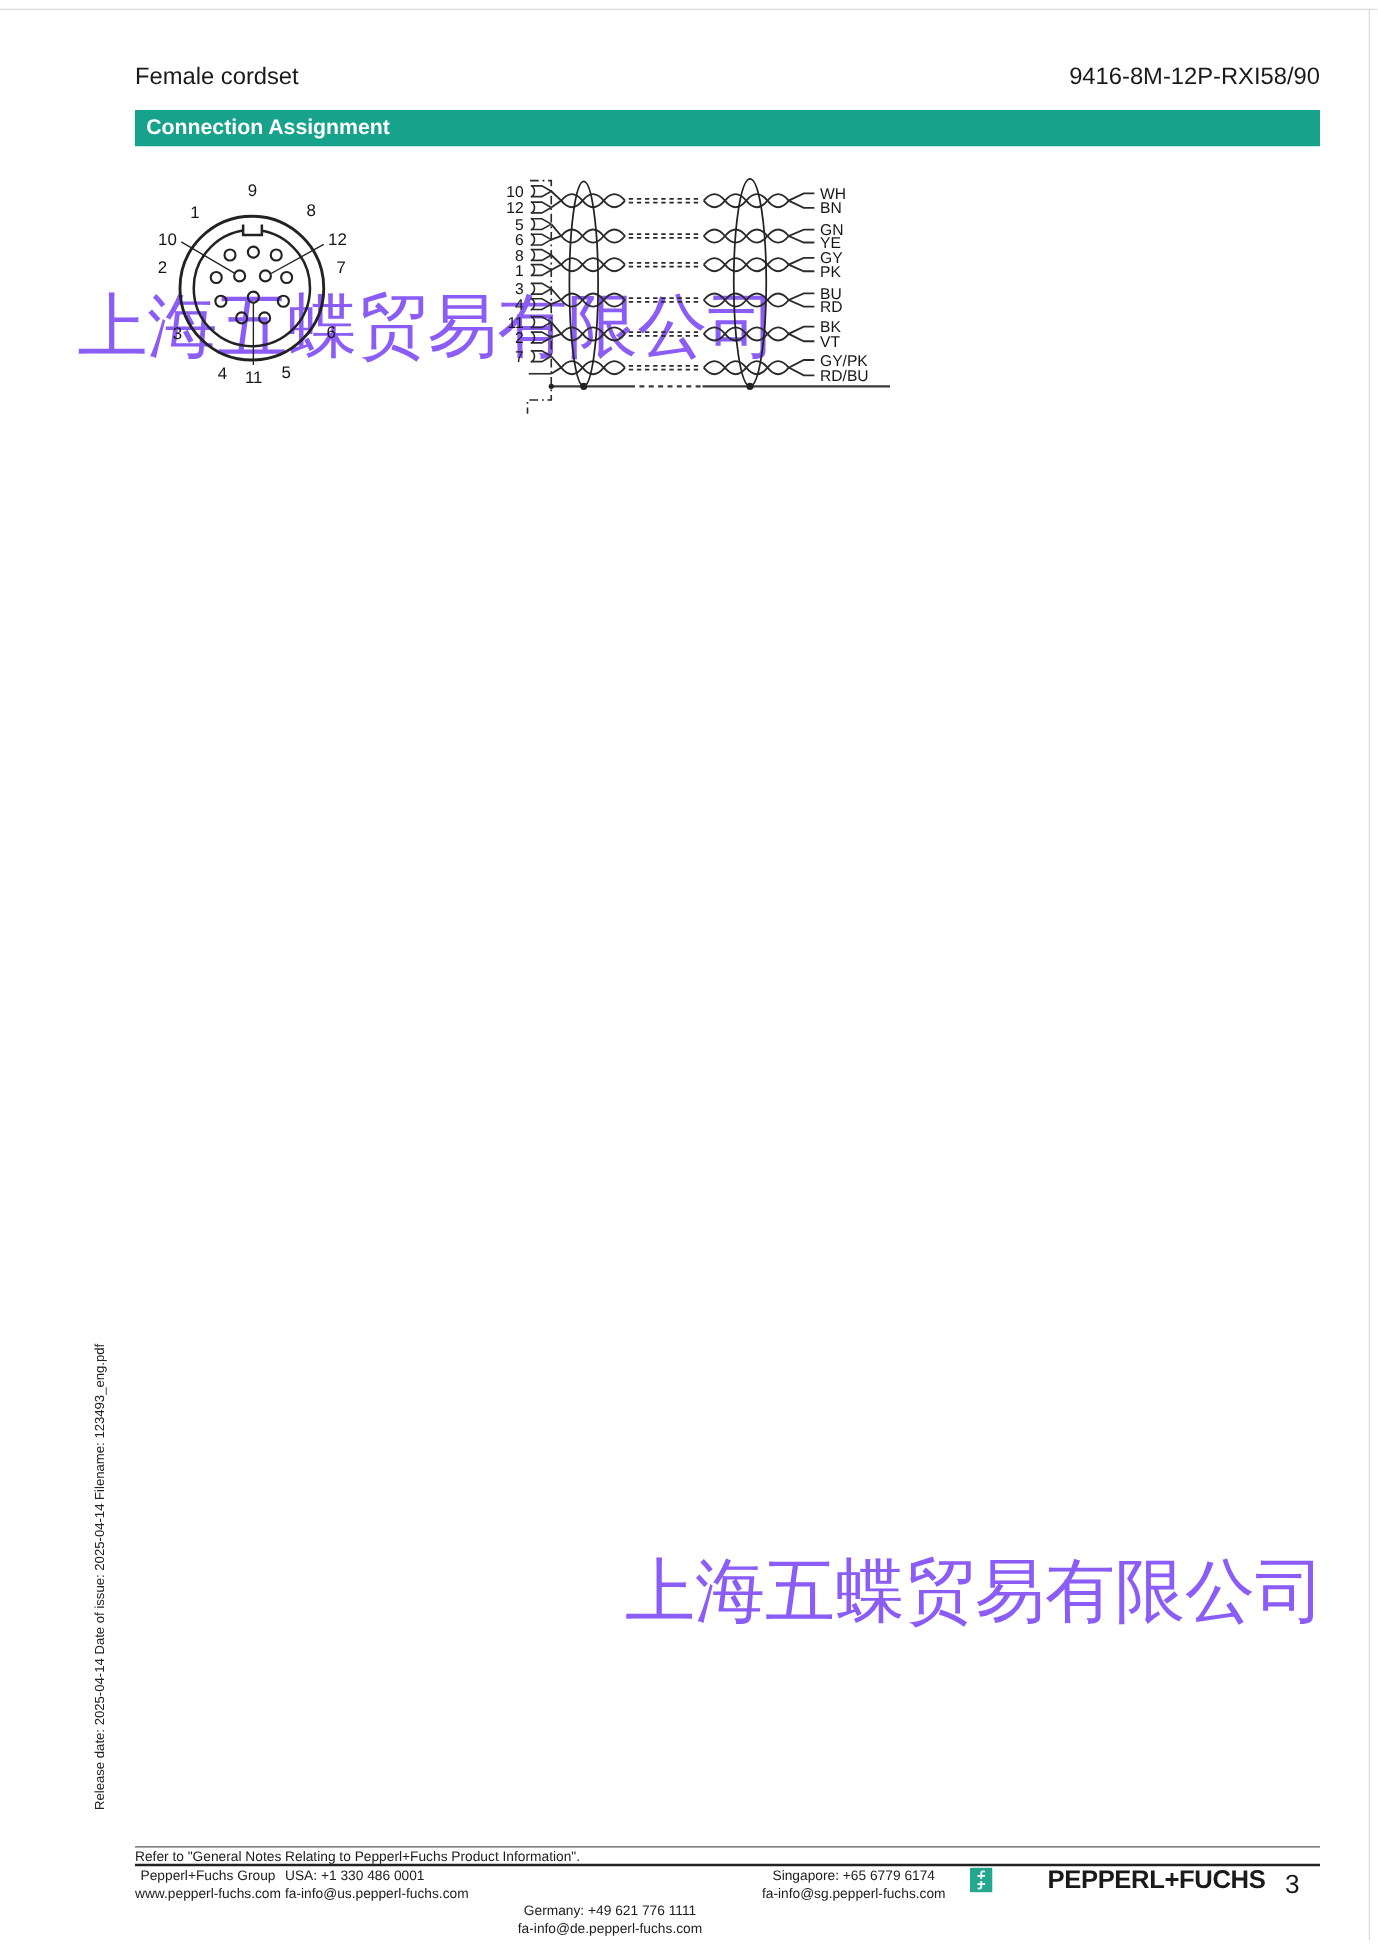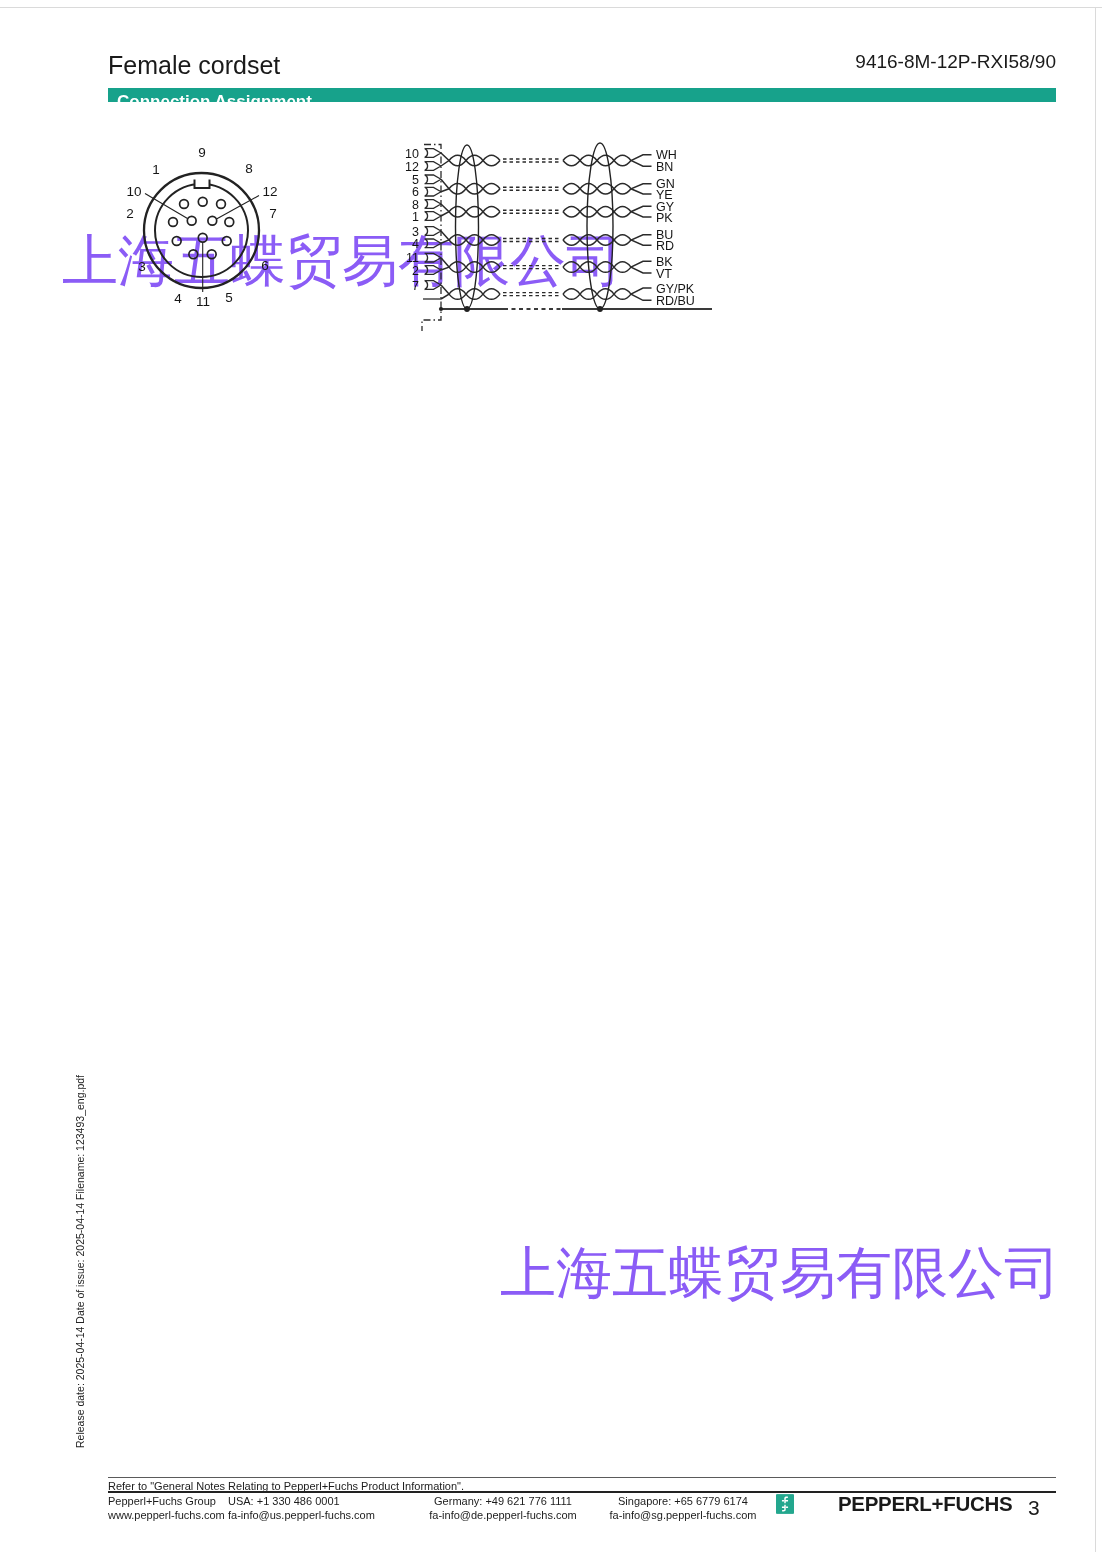--- a/index.html
+++ b/index.html
@@ -1,23 +1,23 @@
 <!DOCTYPE html>
 <html><head>
 <meta charset="utf-8">
 <style>
   html,body{margin:0;padding:0;background:#fff;}
   .page{position:relative;width:1102px;height:1559px;background:#fff;overflow:hidden;
         font-family:"Liberation Sans", sans-serif;color:#111;}
   .edge-top{position:absolute;top:7px;left:0;width:1102px;height:1px;background:#dadada;}
   .edge-right{position:absolute;top:7px;right:6px;width:1px;height:1545px;background:#dadada;}
 
-  .hdr-left{position:absolute;left:108px;top:51px;font-size:25px;color:#1a1a1a;}
+  .hdr-left{position:absolute;left:108px;top:51px;font-size:19px;color:#1a1a1a;}
   .hdr-right{position:absolute;right:46px;top:51px;font-size:19px;color:#1a1a1a;}
-  .banner{position:absolute;left:108px;top:88px;width:948px;height:14px;}
+  .banner{position:absolute;left:108px;top:88px;width:948px;height:29px;}
   .banner-label{position:absolute;left:9px;top:4px;font-size:17px;font-weight:bold;color:#fff;}
 
   .watermark{position:absolute;color:#8b5cf6;font-size:56px;letter-spacing:0px;white-space:nowrap;
              font-family:"Liberation Sans", sans-serif;z-index:0;}
   .wm1{left:62px;top:224px;}
   .wm2{left:500px;top:1236px;}
 
   .diagram-svg{position:absolute;left:0;top:0;z-index:1;}
   .diagram-svg text{font-family:"Liberation Sans", sans-serif;fill:#161616;}
   .conn-label{font-size:13.5px;}
@@ -30,23 +30,23 @@
   .rail{stroke:#2b2b2b;stroke-width:1.3px;fill:none;}
 
   .sidebar-note{position:absolute;left:74px;top:1448px;transform:rotate(-90deg);
                 transform-origin:0 0;white-space:nowrap;font-size:10.5px;color:#222;}
 
   .rule-thin{position:absolute;left:108px;top:1477px;width:948px;height:1px;background:#5a5a5a;}
   .refer-note{position:absolute;left:108px;top:1480px;font-size:11px;color:#1c1c1c;}
   .rule-thick{position:absolute;left:108px;top:1491px;width:948px;height:2px;background:#222;}
 
   .fcol{position:absolute;top:1495px;font-size:11px;line-height:13.5px;color:#1c1c1c;}
-  .fcol-1{left:108px;text-align:left;}
+  .fcol-1{left:108px;text-align:center;}
   .fcol-2{left:228px;width:200px;text-align:left;}
-  .fcol-3{left:403px;width:200px;text-align:center;}
+  .fcol-3{left:388px;width:200px;text-align:center;margin-top:28px;}
   .fcol-4{left:583px;width:200px;text-align:center;}
 
   .logo{position:absolute;left:776px;top:1494px;display:flex;align-items:flex-start;gap:40px;}
   .logo-square{width:18px;height:20px;border-radius:1px;display:block;}
   .brand-text{margin-left:4px;font-size:20.5px;font-weight:bold;letter-spacing:-0.3px;color:#1a1a1a;line-height:20px;}
   .page-num{position:absolute;left:1028px;top:1496px;font-size:21px;color:#1a1a1a;}
 </style>
 </head>
 <body>
 

